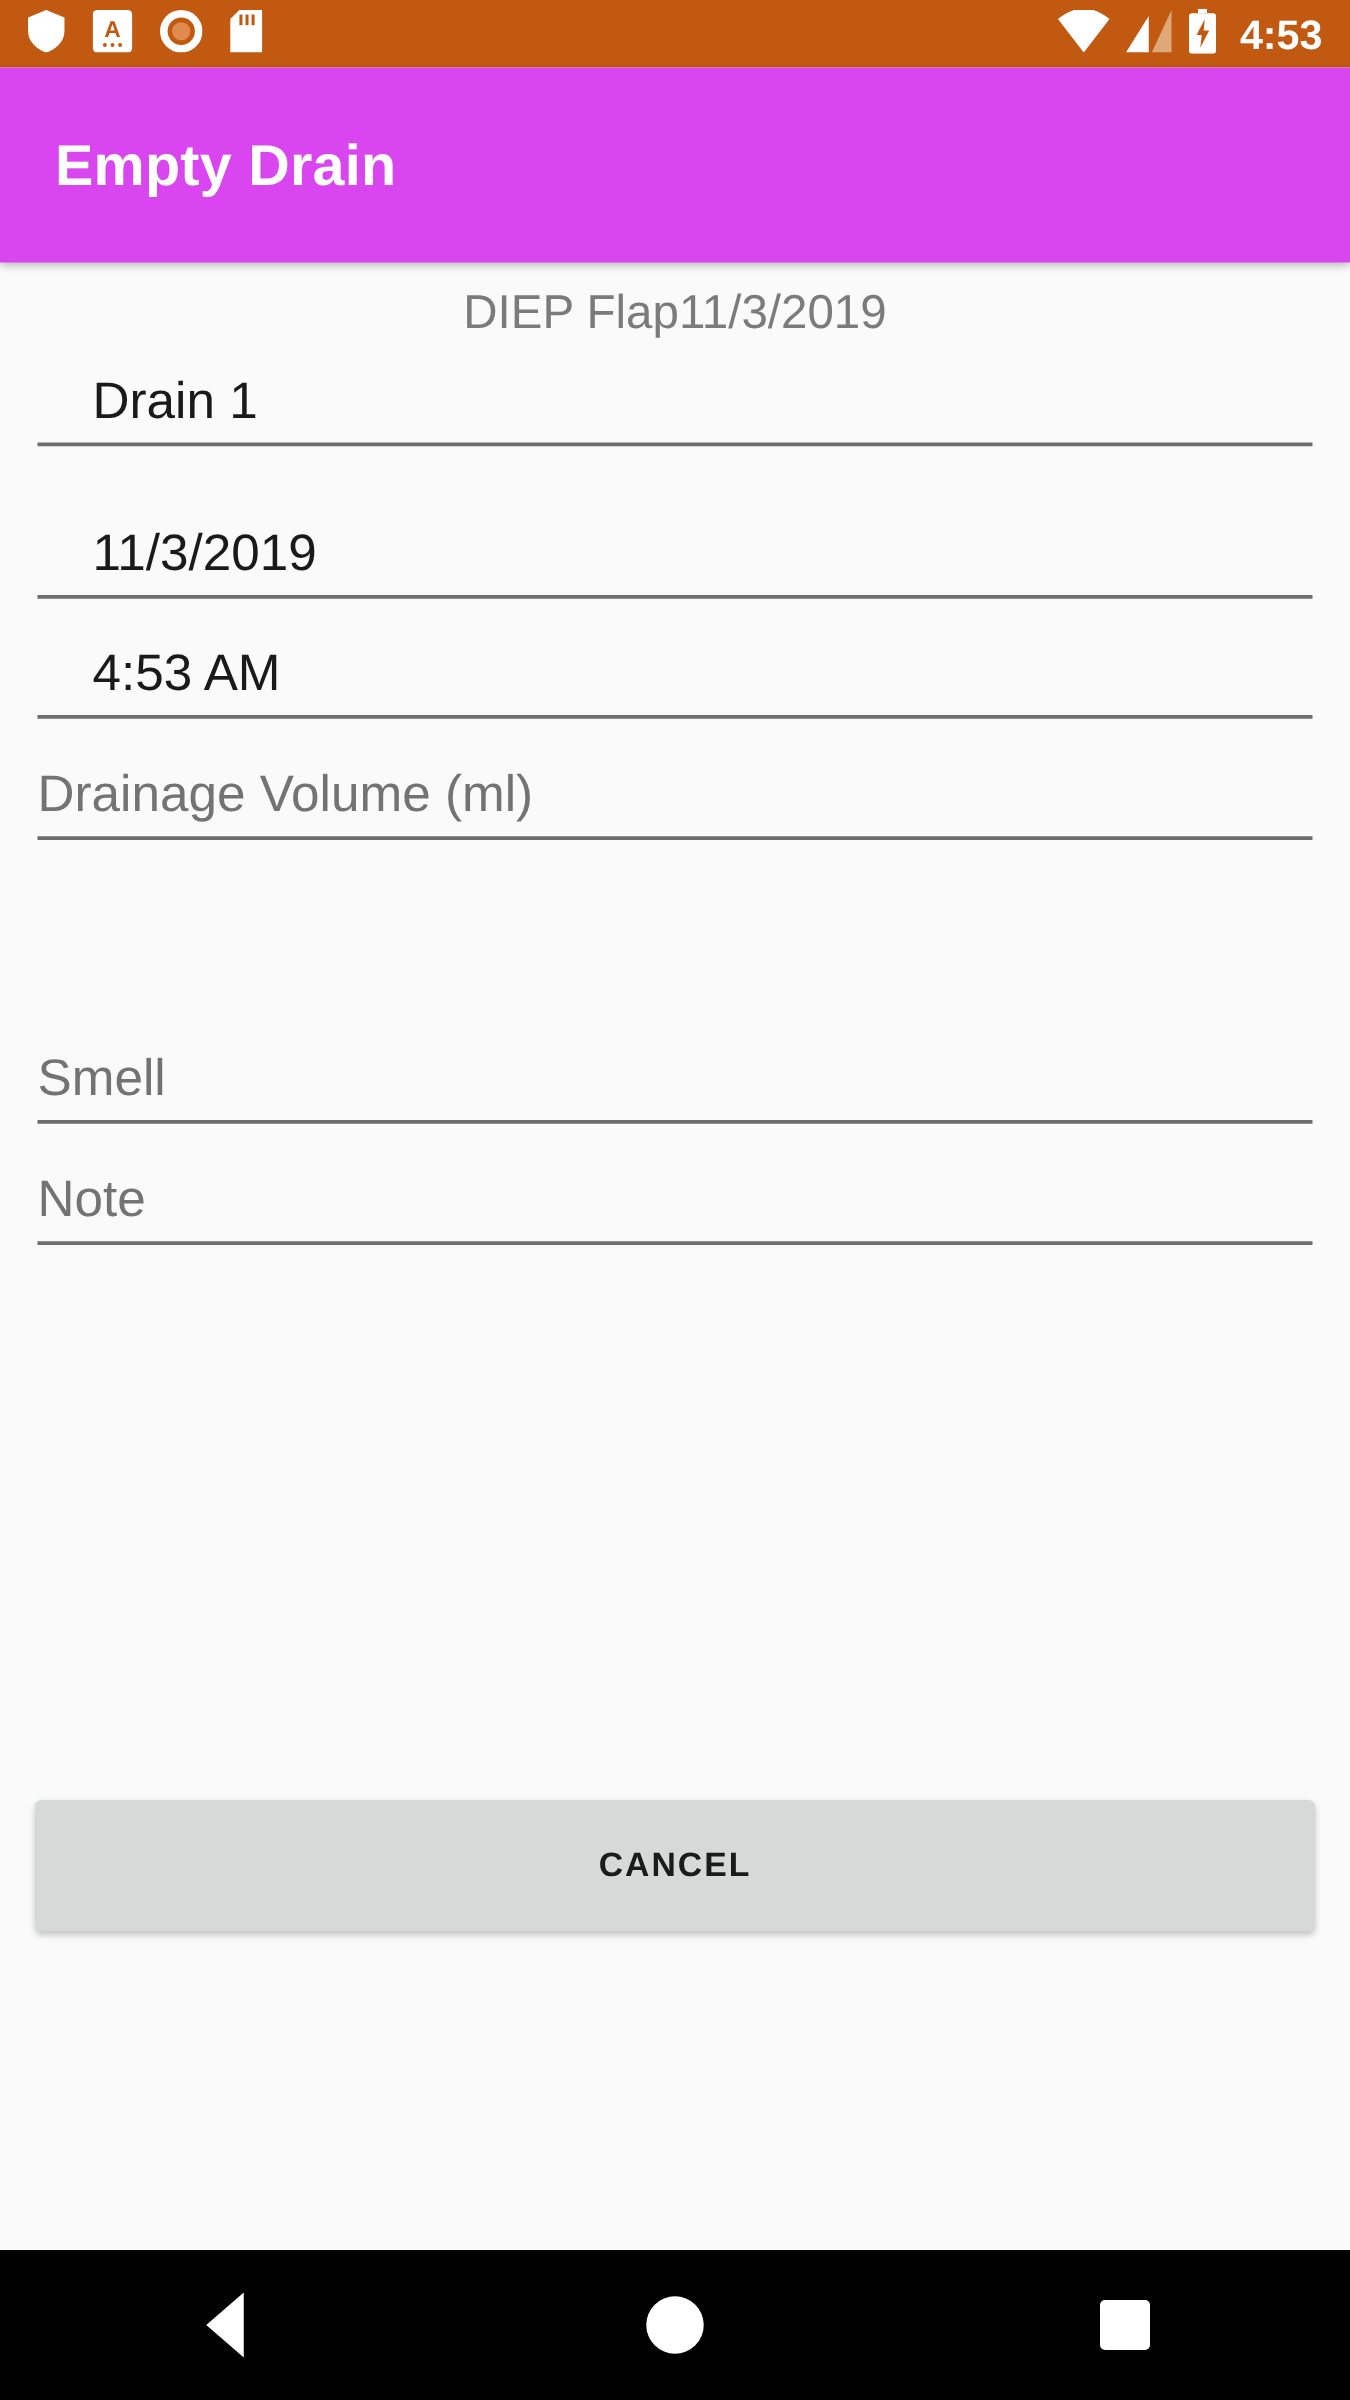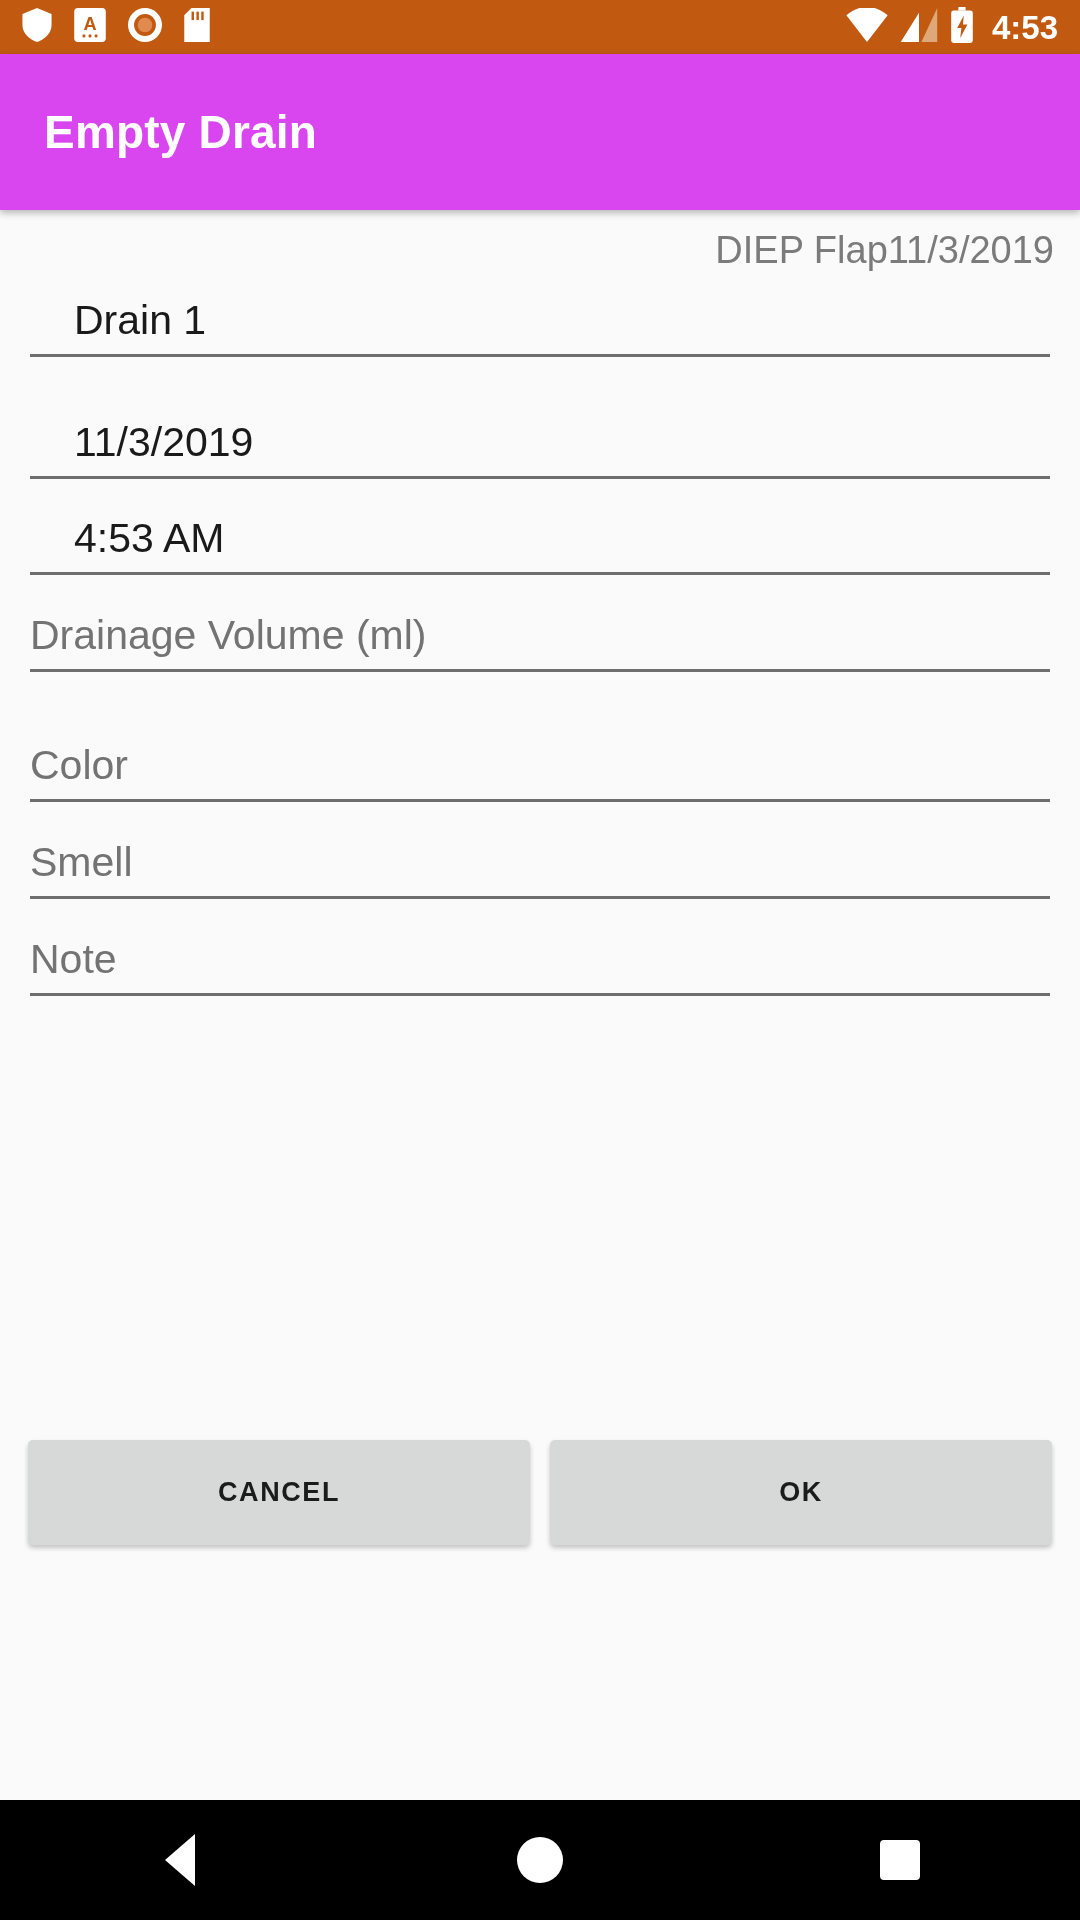--- a/index.html
+++ b/index.html
@@ -85,21 +85,21 @@
   #meta-row {
     position: absolute;
     top: 12px;
     left: 0;
     width: 1080px;
     height: 56px;
     padding: 0 26px;
     box-sizing: border-box;
     display: flex;
     align-items: center;
-    justify-content: flex-end;
+    justify-content: center;
   }
   .meta-text {
     color: #7b7b7b;
     font-size: 38px;
     font-weight: 400;
   }
 
   
   .field {
     position: absolute;
@@ -279,40 +279,35 @@
     <div class="field" style="top:308px;">
       <div class="field-text filled">4:53 AM</div>
       <div class="field-rule"></div>
     </div>
 
     <div class="field" style="top:405px;">
       <div class="field-text placeholder">Drainage Volume (ml)</div>
       <div class="field-rule"></div>
     </div>
 
-    <div class="field" style="top:535px;">
-      <div class="field-text placeholder">Color</div>
-      <div class="field-rule"></div>
-    </div>
 
     <div class="field" style="top:729px;">
       <div class="field-text placeholder">Note</div>
       <div class="field-rule"></div>
     </div>
 
     <div class="field" style="top:632px;">
       <div class="field-text placeholder">Smell</div>
       <div class="field-rule"></div>
     </div>
 
   </div>
 
   <div id="button-bar">
     <button class="dialog-button">CANCEL</button>
-    <button class="dialog-button">OK</button>
   </div>
 
   <div id="nav-bar">
     <div class="nav-btn">
       <span class="nav-back"></span>
     </div>
     <div class="nav-btn">
       <span class="nav-home"></span>
     </div>
     <div class="nav-btn">

